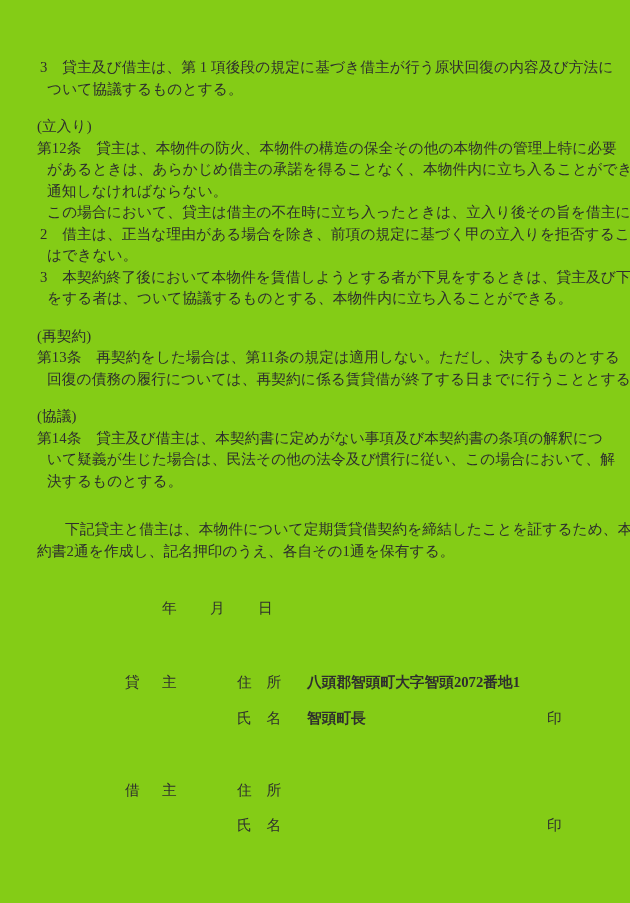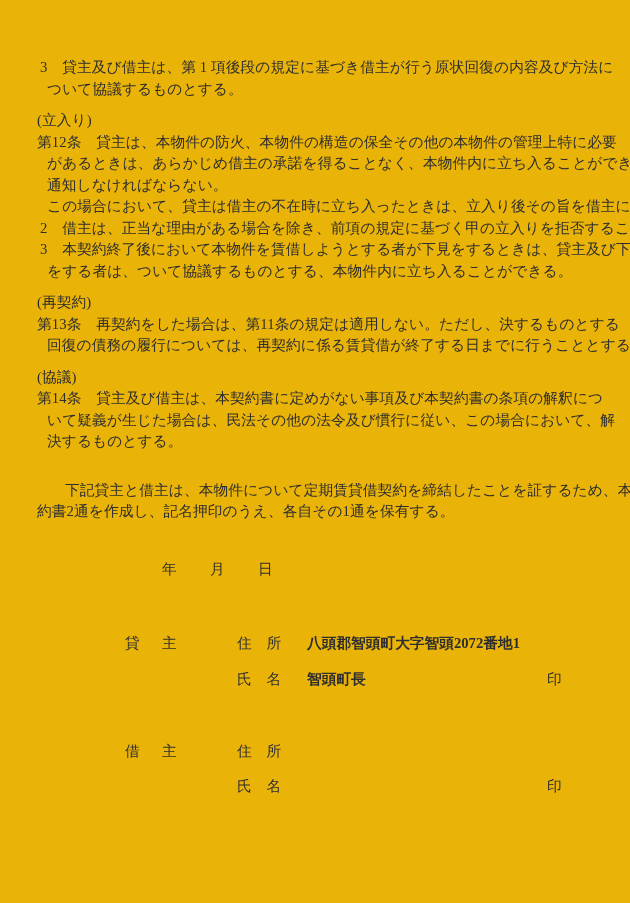--- a/index.html
+++ b/index.html
@@ -1,34 +1,34 @@
 <!DOCTYPE html>
 <html lang="ja"><head>
 <meta charset="utf-8">
 <style>
   html,body{margin:0;padding:0;background:#ffffff;}
   .page{
     position:relative;
     width:630px;height:903px;
-    background:#eab308;
+    background:#84cc16;
     color:#2e2e2e;
     font-family:"Liberation Serif","DejaVu Serif",serif;
     font-size:14.7px;
     box-sizing:border-box;
     padding:57px 38px 0 37px;
     overflow:hidden;
   }
   .line{
     line-height:21.5px;
     white-space:pre;
     letter-spacing:0.1px;
   }
   .line.item{padding-left:3px;}
   .line.cont{padding-left:10px;}
-  .line.heading{margin-top:10px;}
+  .line.heading{margin-top:16px;}
   .line.article{padding-left:0;}
   .line.closing_first{margin-top:27px;padding-left:28px;}
   .line.closing_cont{padding-left:0;}
 
   .sig-row{
     position:relative;
     height:22px;
     line-height:22px;
     white-space:pre;
   }
@@ -55,20 +55,21 @@
 
   <div>
       <div class="line item">3　貸主及び借主は、第 1 項後段の規定に基づき借主が行う原状回復の内容及び方法に</div>
       <div class="line cont">ついて協議するものとする。</div>
       <div class="line heading">(立入り)</div>
       <div class="line article">第12条　貸主は、本物件の防火、本物件の構造の保全その他の本物件の管理上特に必要</div>
       <div class="line cont">があるときは、あらかじめ借主の承諾を得ることなく、本物件内に立ち入ることができる。</div>
       <div class="line cont">通知しなければならない。</div>
       <div class="line cont">この場合において、貸主は借主の不在時に立ち入ったときは、立入り後その旨を借主に</div>
       <div class="line item">2　借主は、正当な理由がある場合を除き、前項の規定に基づく甲の立入りを拒否すること</div>
+      <div class="line cont">はできない。</div>
       <div class="line item">3　本契約終了後において本物件を賃借しようとする者が下見をするときは、貸主及び下見</div>
       <div class="line cont">をする者は、ついて協議するものとする、本物件内に立ち入ることができる。</div>
       <div class="line heading">(再契約)</div>
       <div class="line article">第13条　再契約をした場合は、第11条の規定は適用しない。ただし、決するものとする</div>
       <div class="line cont">回復の債務の履行については、再契約に係る賃貸借が終了する日までに行うこととする。</div>
       <div class="line heading">(協議)</div>
       <div class="line article">第14条　貸主及び借主は、本契約書に定めがない事項及び本契約書の条項の解釈につ</div>
       <div class="line cont">いて疑義が生じた場合は、民法その他の法令及び慣行に従い、この場合において、解</div>
       <div class="line cont">決するものとする。</div>
       <div class="line closing_first">下記貸主と借主は、本物件について定期賃貸借契約を締結したことを証するため、本契</div>

